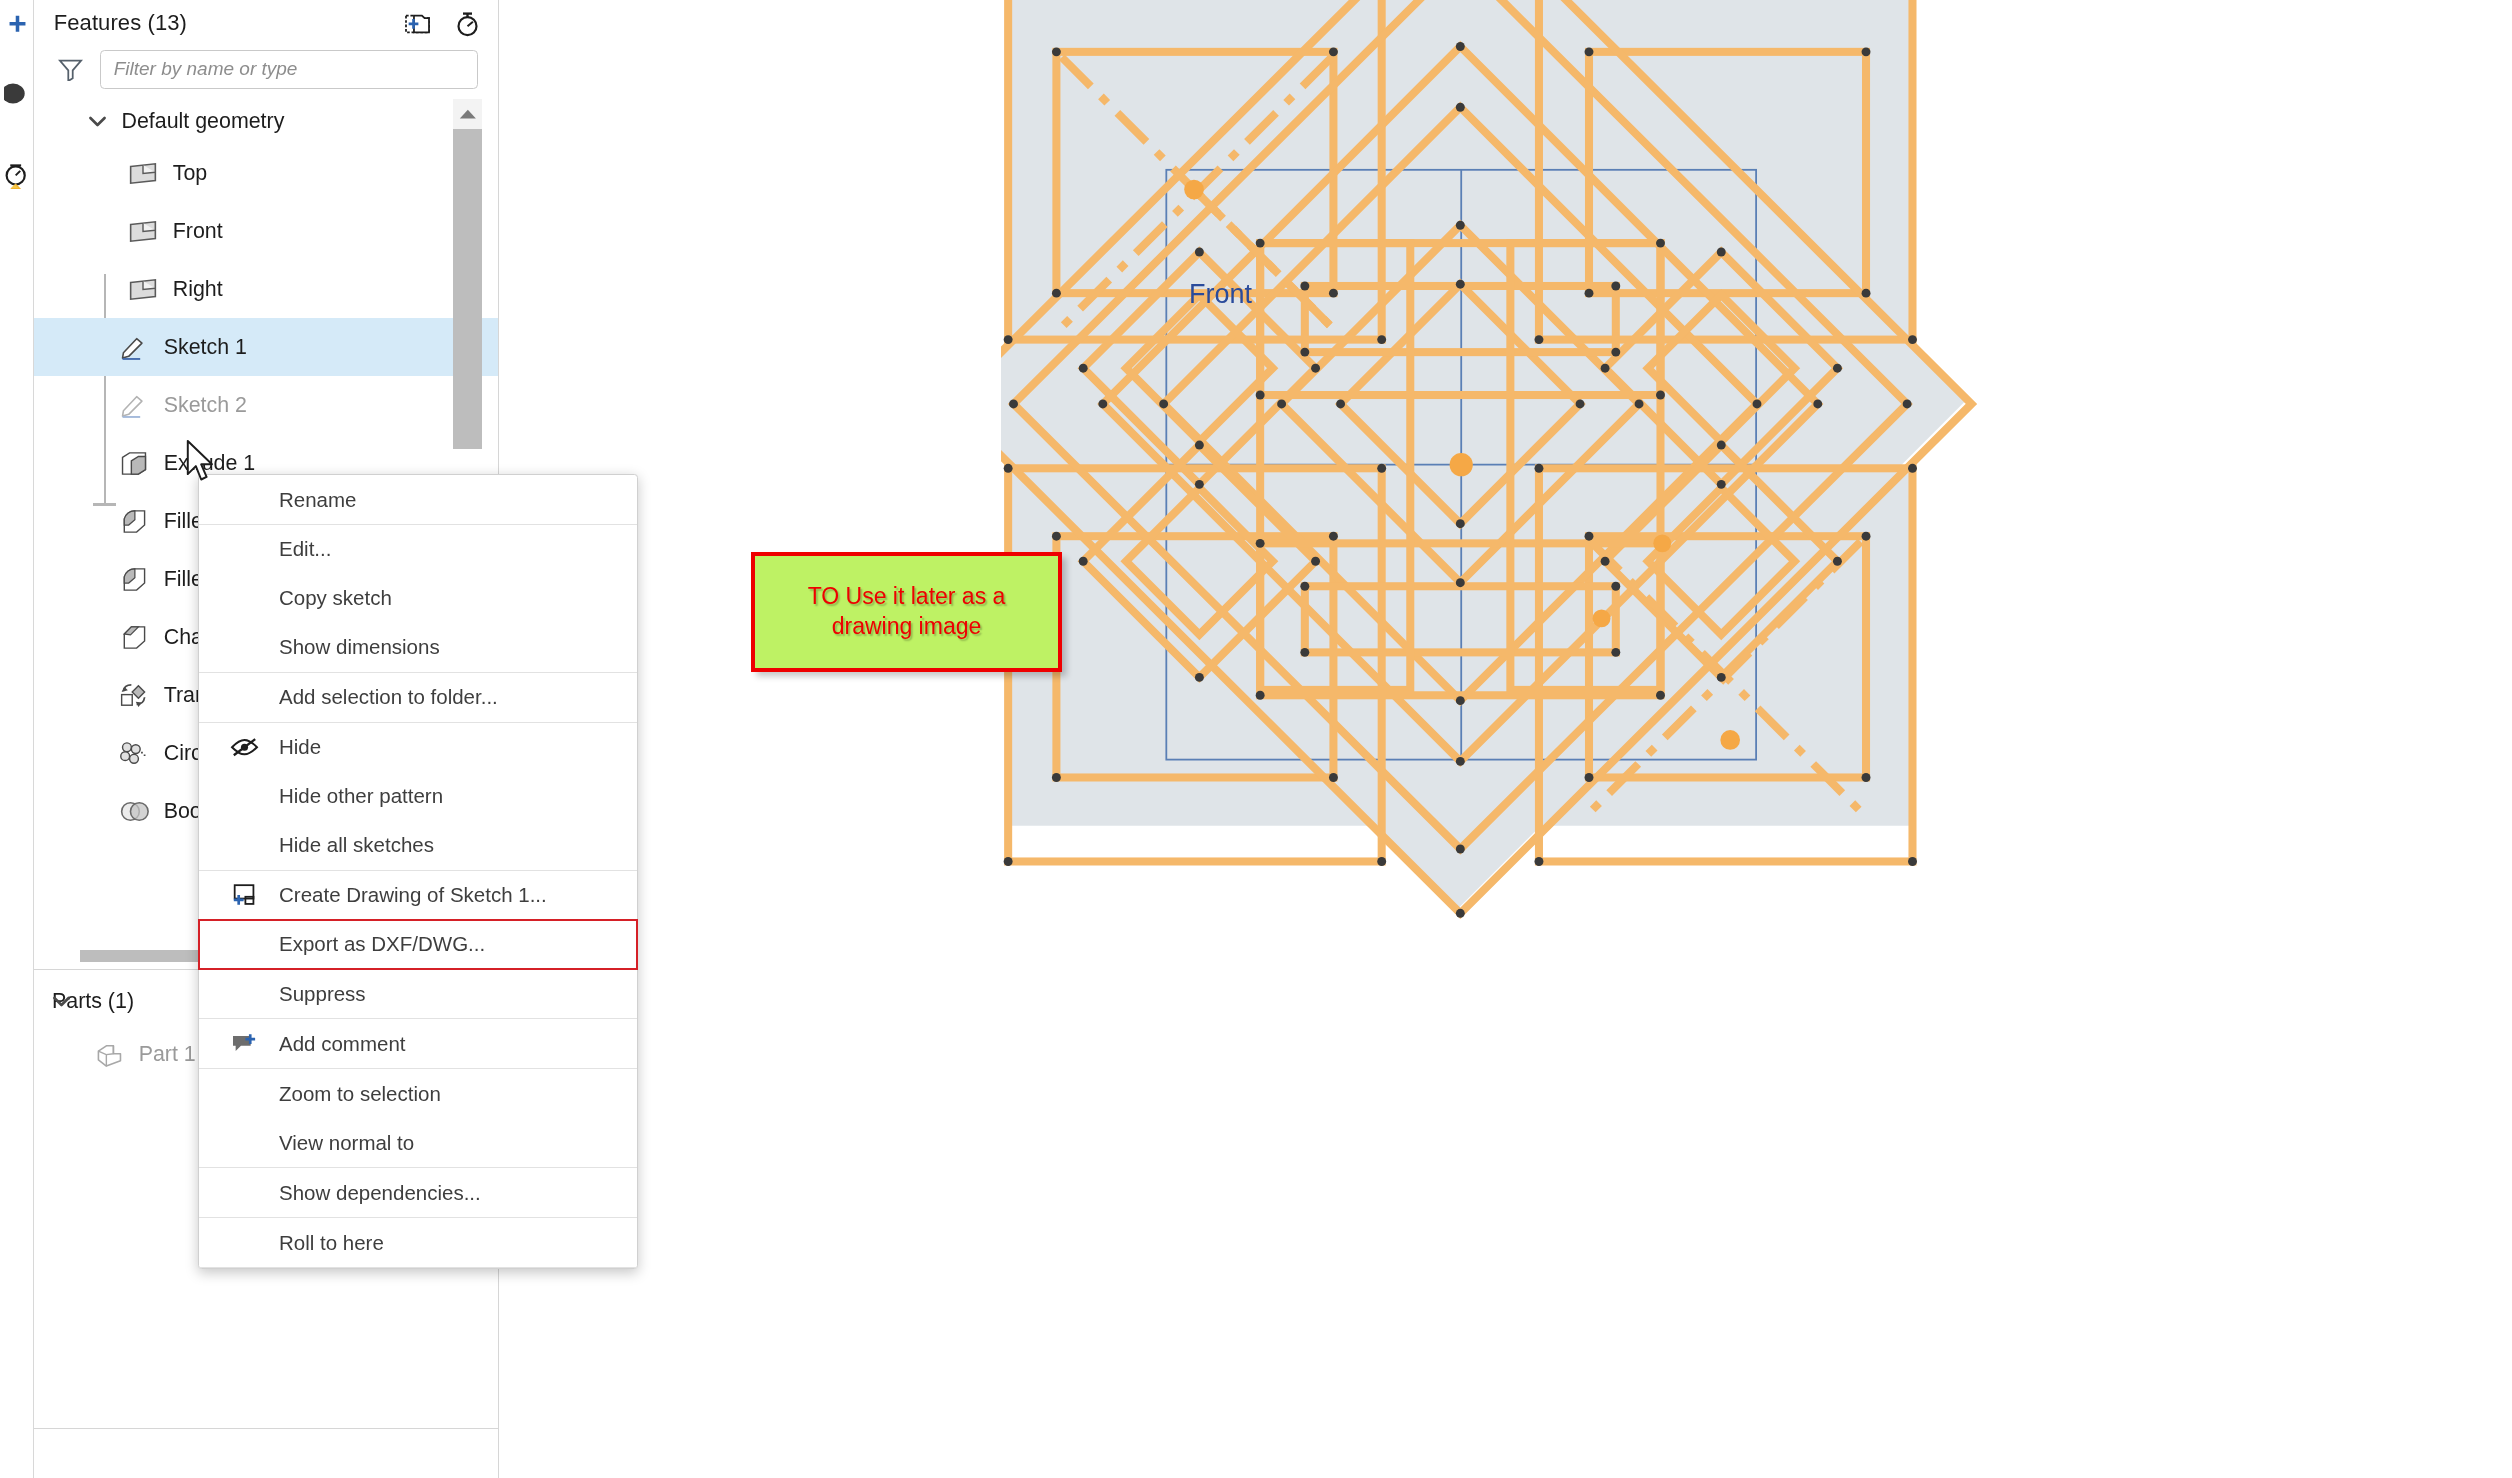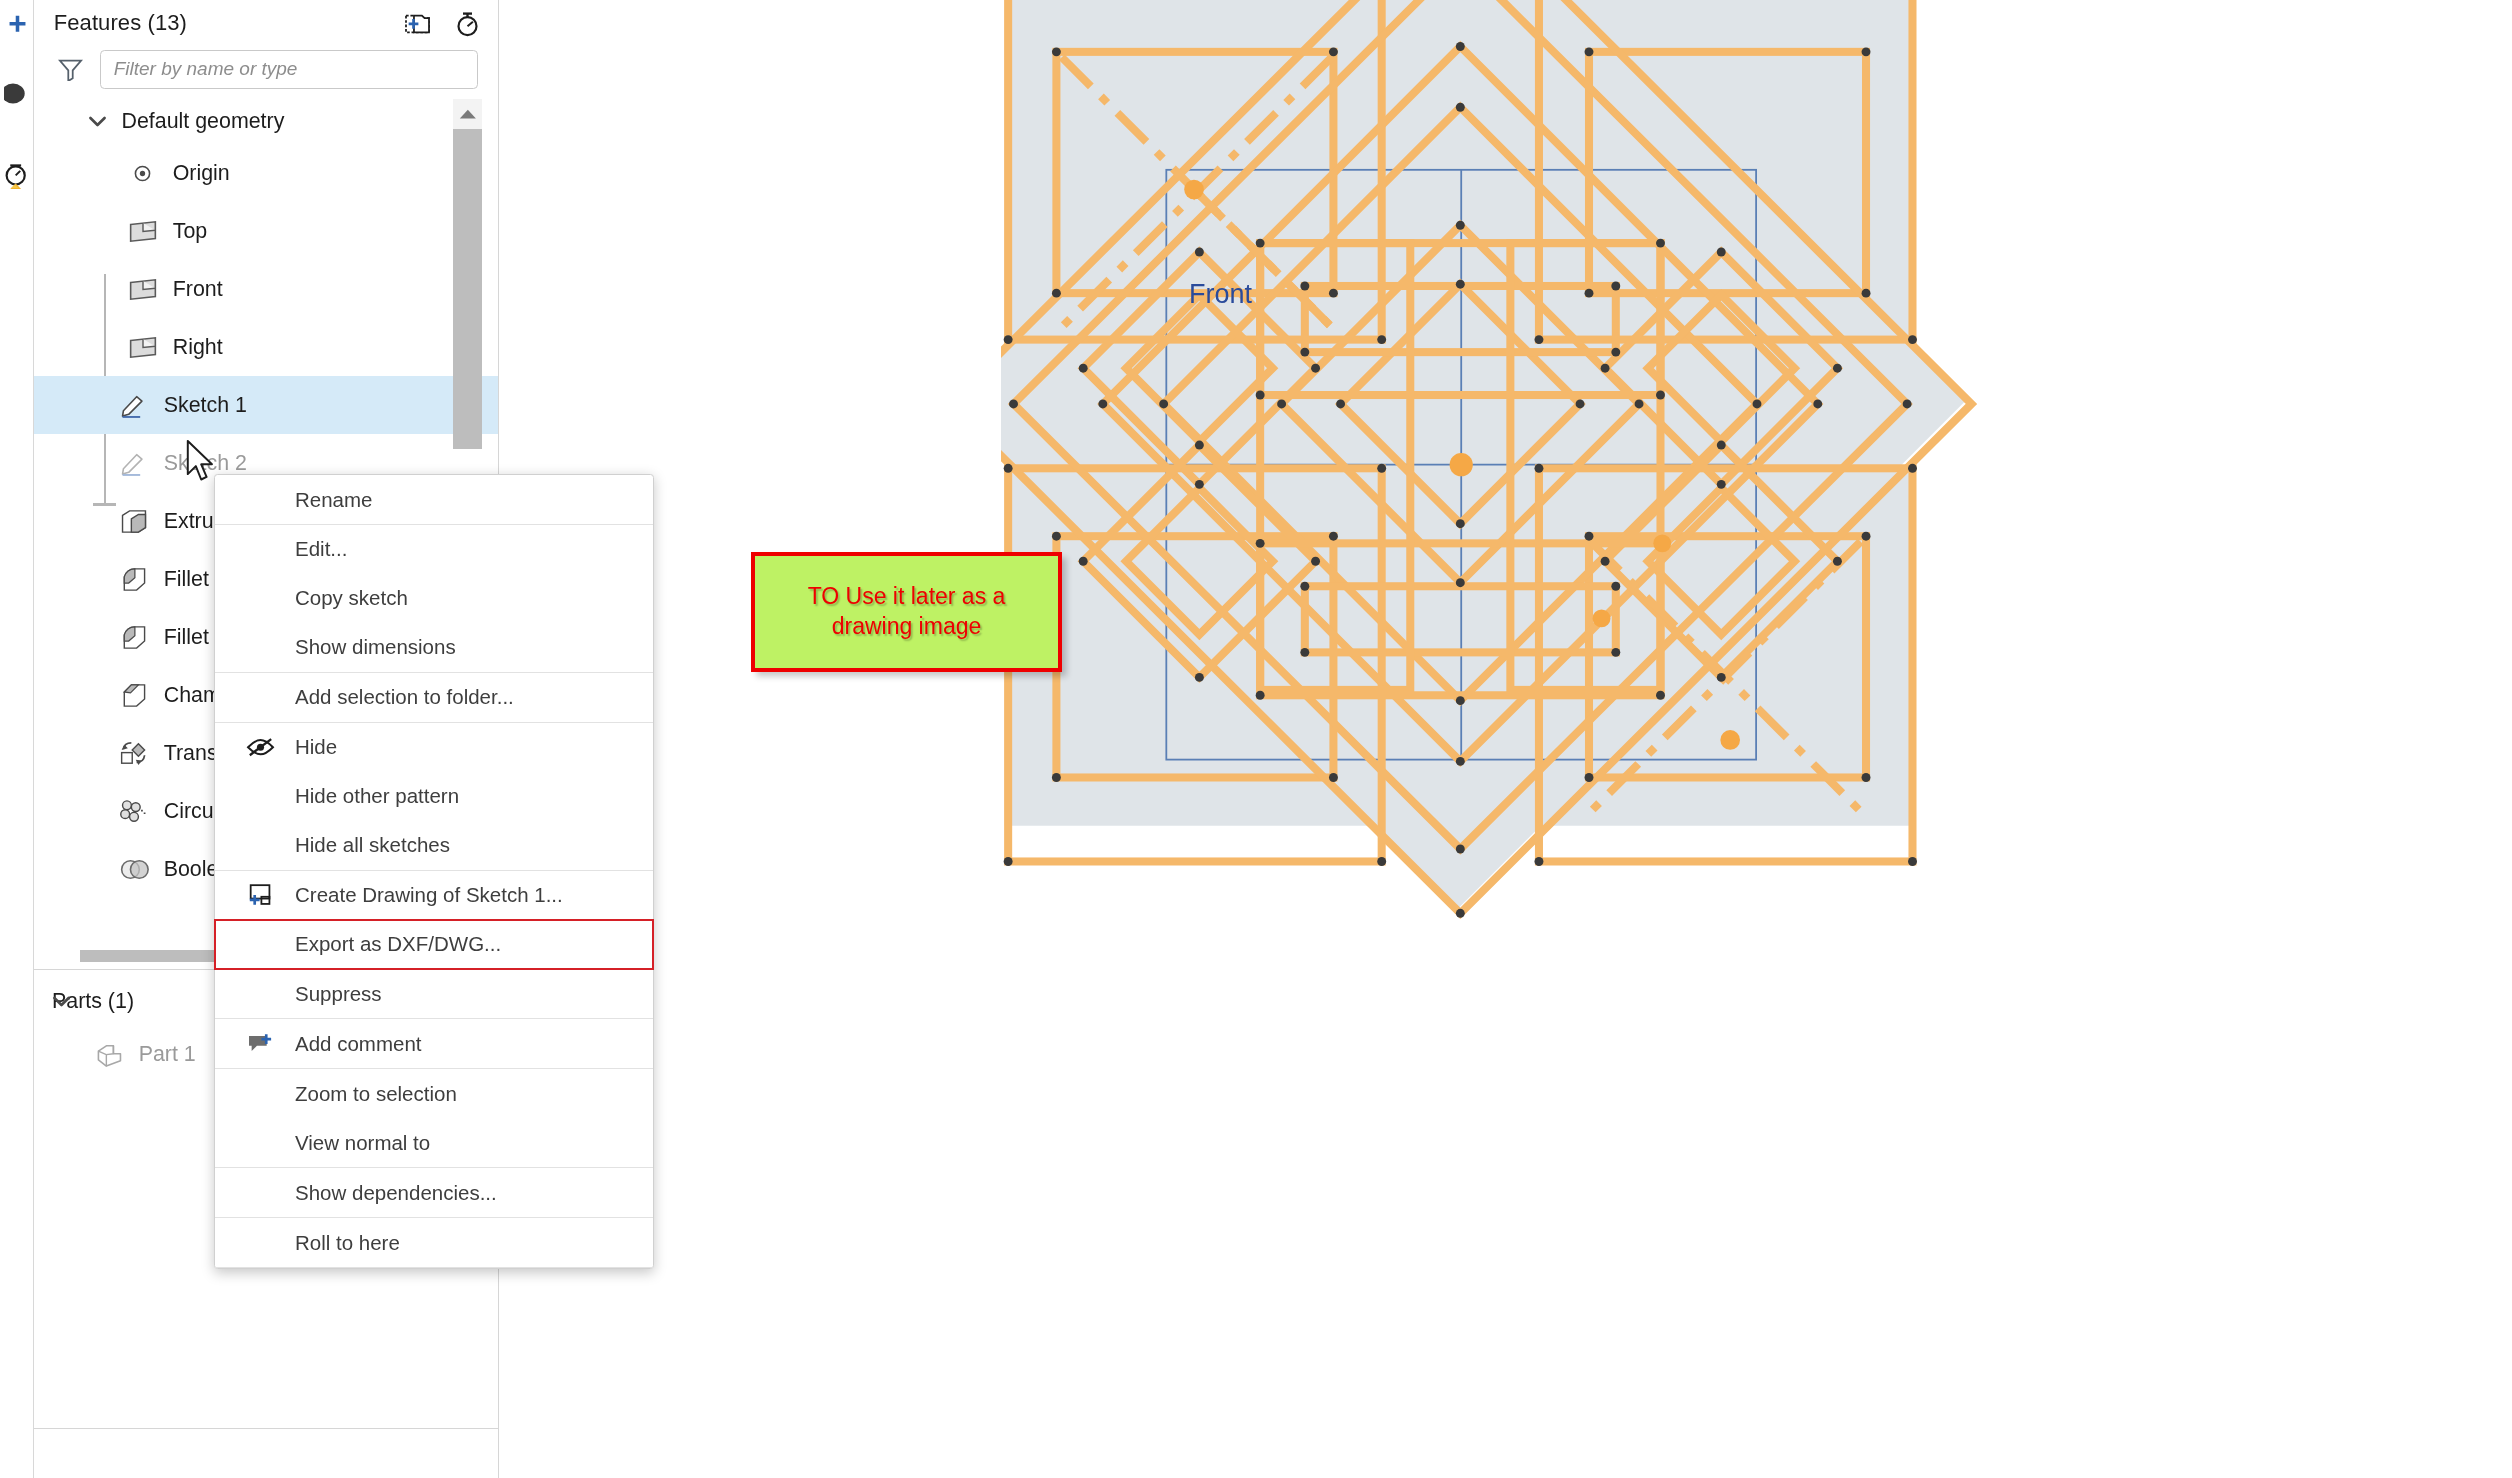--- a/index.html
+++ b/index.html
@@ -156,21 +156,21 @@
   }
 
   .panel-bottom-divider {
     position: absolute; left: 34px; top: 1428px;
     width: 465px; height: 0.9px; background: #d6d6d6;
   }
 
   
   .ctx-menu {
     position: absolute;
-    left: 214px; top: 474px;
+    left: 198px; top: 474px;
     width: 440px;
     background: #ffffff;
     border: 0.9px solid #d0d0d0;
     border-radius: 3.6px;
     box-shadow: 0 3.6px 12.5px rgba(0,0,0,.22);
     z-index: 40;
     padding: 0;
   }
   .ctx-item {
     position: relative;
@@ -294,29 +294,20 @@
 
       <div class="tree-group-header">
         <span class="chev">
           <svg width="23" height="23" viewBox="0 0 26 26">
               <path d="M5 9 L13 17 L21 9" fill="none" stroke="#4a4a4a" stroke-width="3" stroke-linecap="round" stroke-linejoin="round"></path>
             </svg>
         </span>
         <span>Default geometry</span>
       </div>
 
-      <div class="tree-row indent">
-        <span class="tree-icon">
-          <svg width="23" height="23" viewBox="0 0 26 26">
-              <circle cx="13" cy="13" r="8" fill="none" stroke="#4a4a4a" stroke-width="1.8"></circle>
-              <circle cx="13" cy="13" r="3" fill="#4a4a4a"></circle>
-            </svg>
-        </span>
-        <span class="tree-label">Origin</span>
-      </div>
 
       <div class="tree-row indent">
         <span class="tree-icon">
           <svg width="30" height="25" viewBox="0 0 34 28">
             <path d="M3 6 L31 3 L31 22 L3 25 Z" fill="#dcdcdc" stroke="#5a5a5a" stroke-width="1.8"></path>
             <path d="M17 4.5 L17 14 L31 12.5" fill="#f2f2f2" stroke="#5a5a5a" stroke-width="1.6"></path>
           </svg>
         </span>
         <span class="tree-label">Top</span>
       </div>

